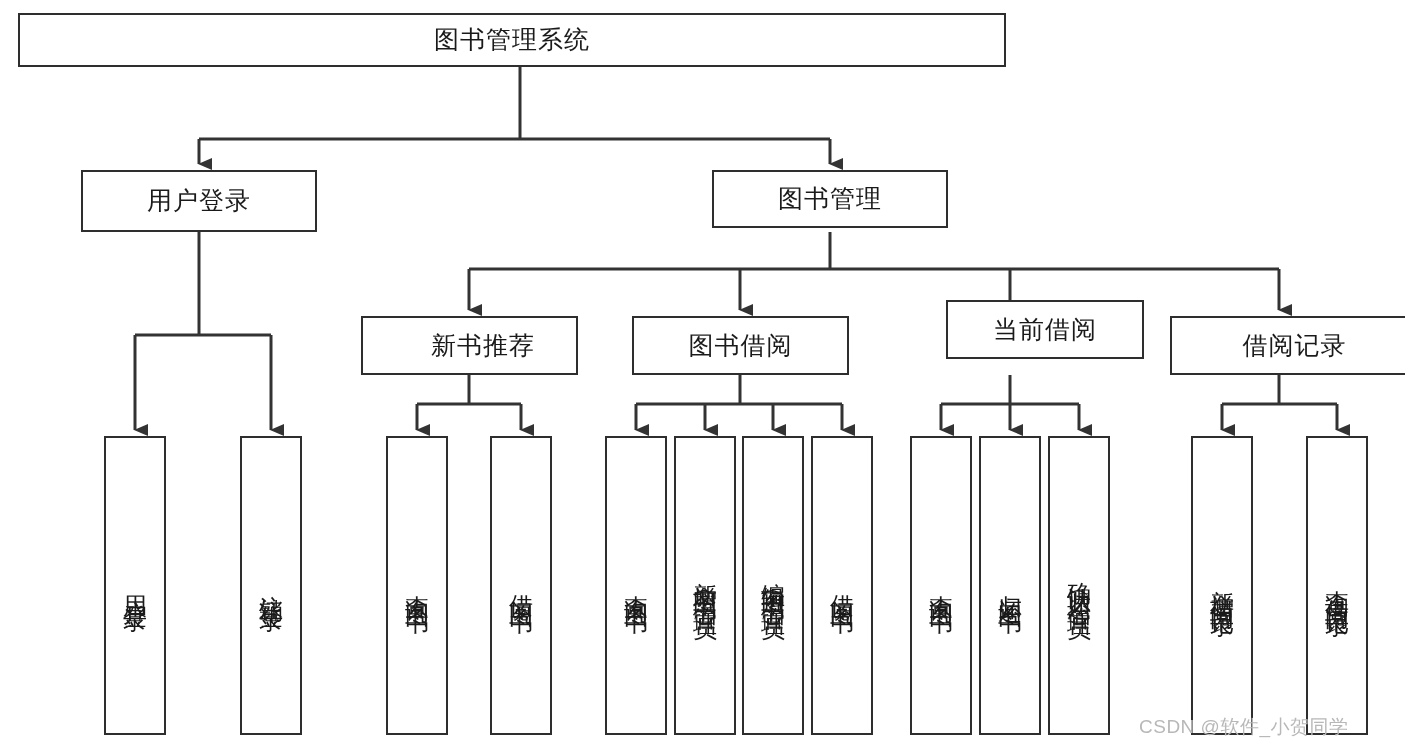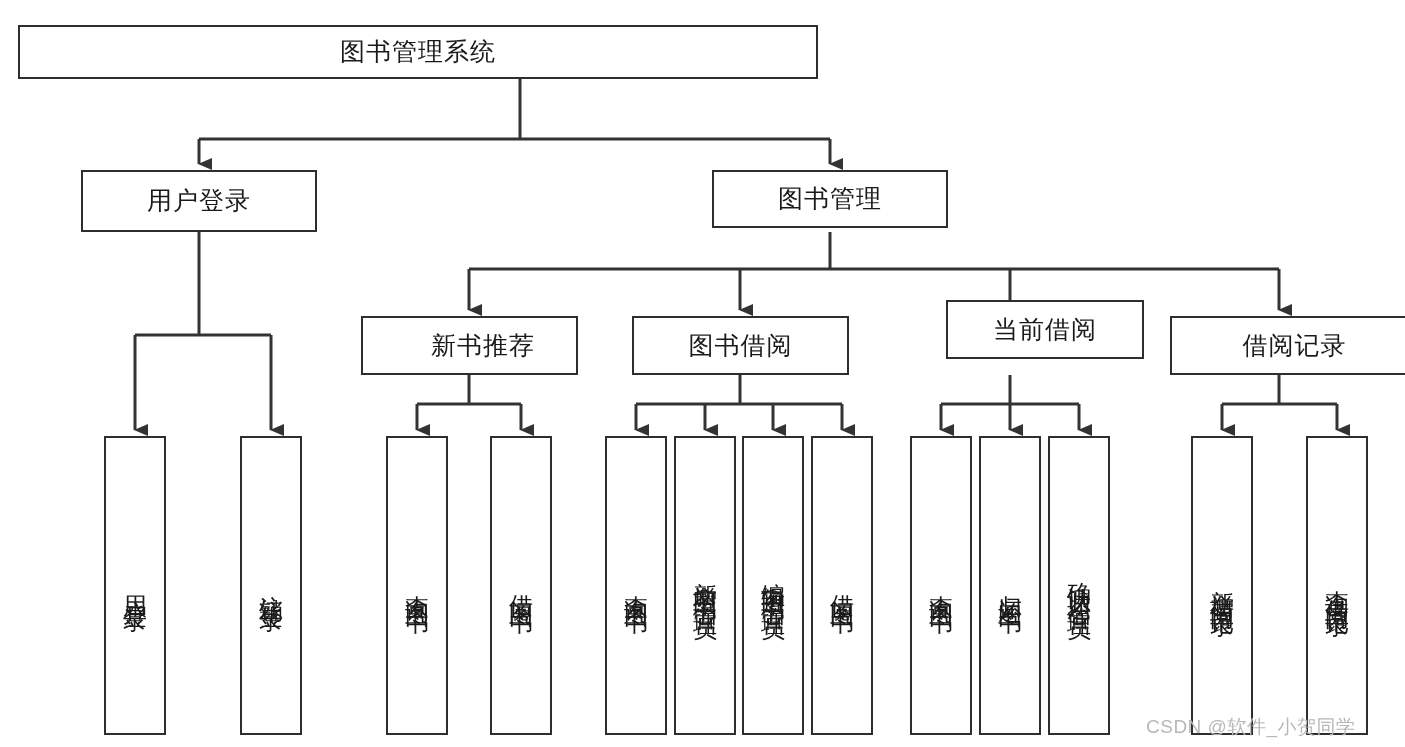--- a/index.html
+++ b/index.html
@@ -115,21 +115,21 @@
       <path d="M1010,404 L1010,430" marker-end="url(#arrow)"></path>
       <path d="M1079,404 L1079,430" marker-end="url(#arrow)"></path>
 
       <path d="M1279,375 L1279,404"></path>
       <path d="M1222,404 L1337,404"></path>
       <path d="M1222,404 L1222,430" marker-end="url(#arrow)"></path>
       <path d="M1337,404 L1337,430" marker-end="url(#arrow)"></path>
     </g>
   </svg>
 
-  <div class="node node-h" style="left:18px; top:13px; width:800px; height:54px;margin-top:12px;">
+  <div class="node node-h" style="left:18px; top:13px; width:988px; height:54px;">
     <span>图书管理系统</span>
   </div>
 
   <div class="node node-h" style="left:81px; top:170px; width:236px; height:62px;">
     <span>用户登录</span>
   </div>
   <div class="node node-h" style="left:712px; top:170px; width:236px; height:58px;">
     <span>图书管理</span>
   </div>
 
@@ -183,15 +183,15 @@
     <span>确认归还（管理员）</span>
   </div>
 
   <div class="node node-v" style="left:1191px; top:436px; width:62px; height:299px;">
     <span>新增借阅记录</span>
   </div>
   <div class="node node-v" style="left:1306px; top:436px; width:62px; height:299px;">
     <span>查询借阅记录</span>
   </div>
 
-  <div class="watermark" style="left:1139px; top:714px;margin-left:7px;">CSDN @软件_小贺同学</div>
+  <div class="watermark" style="left:1139px; top:714px;">CSDN @软件_小贺同学</div>
 
 </div>
 
 </body></html>

